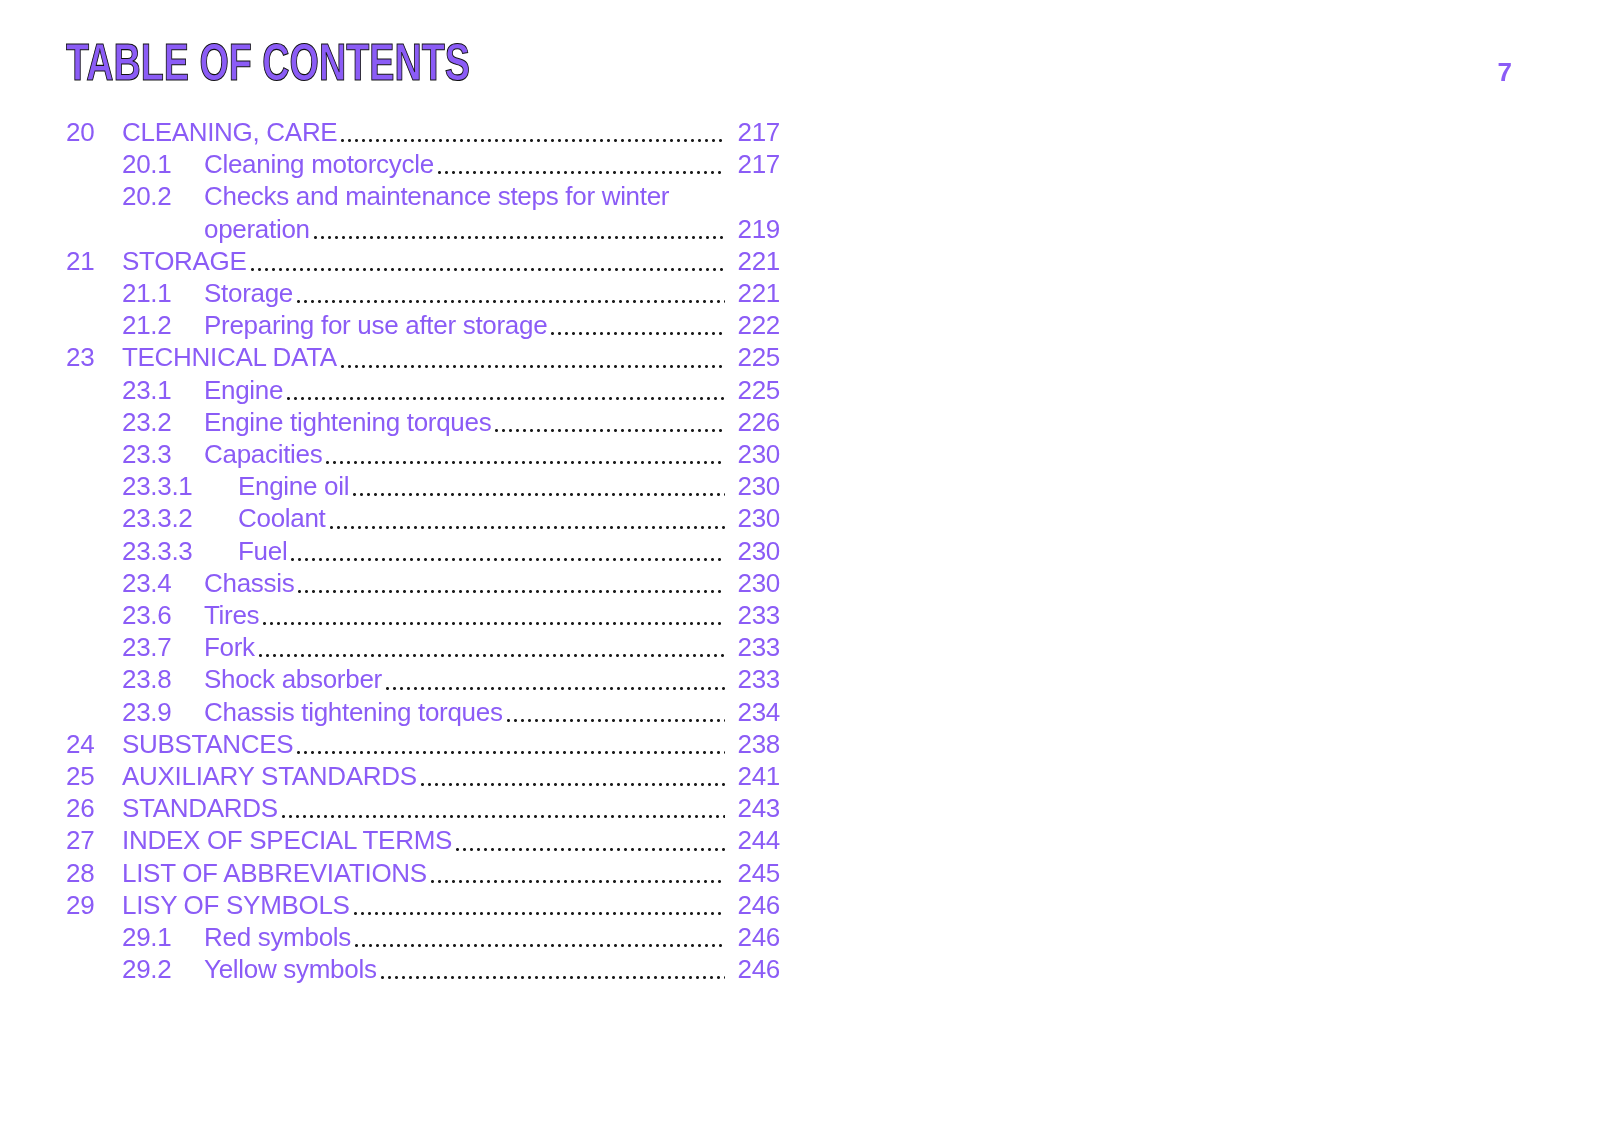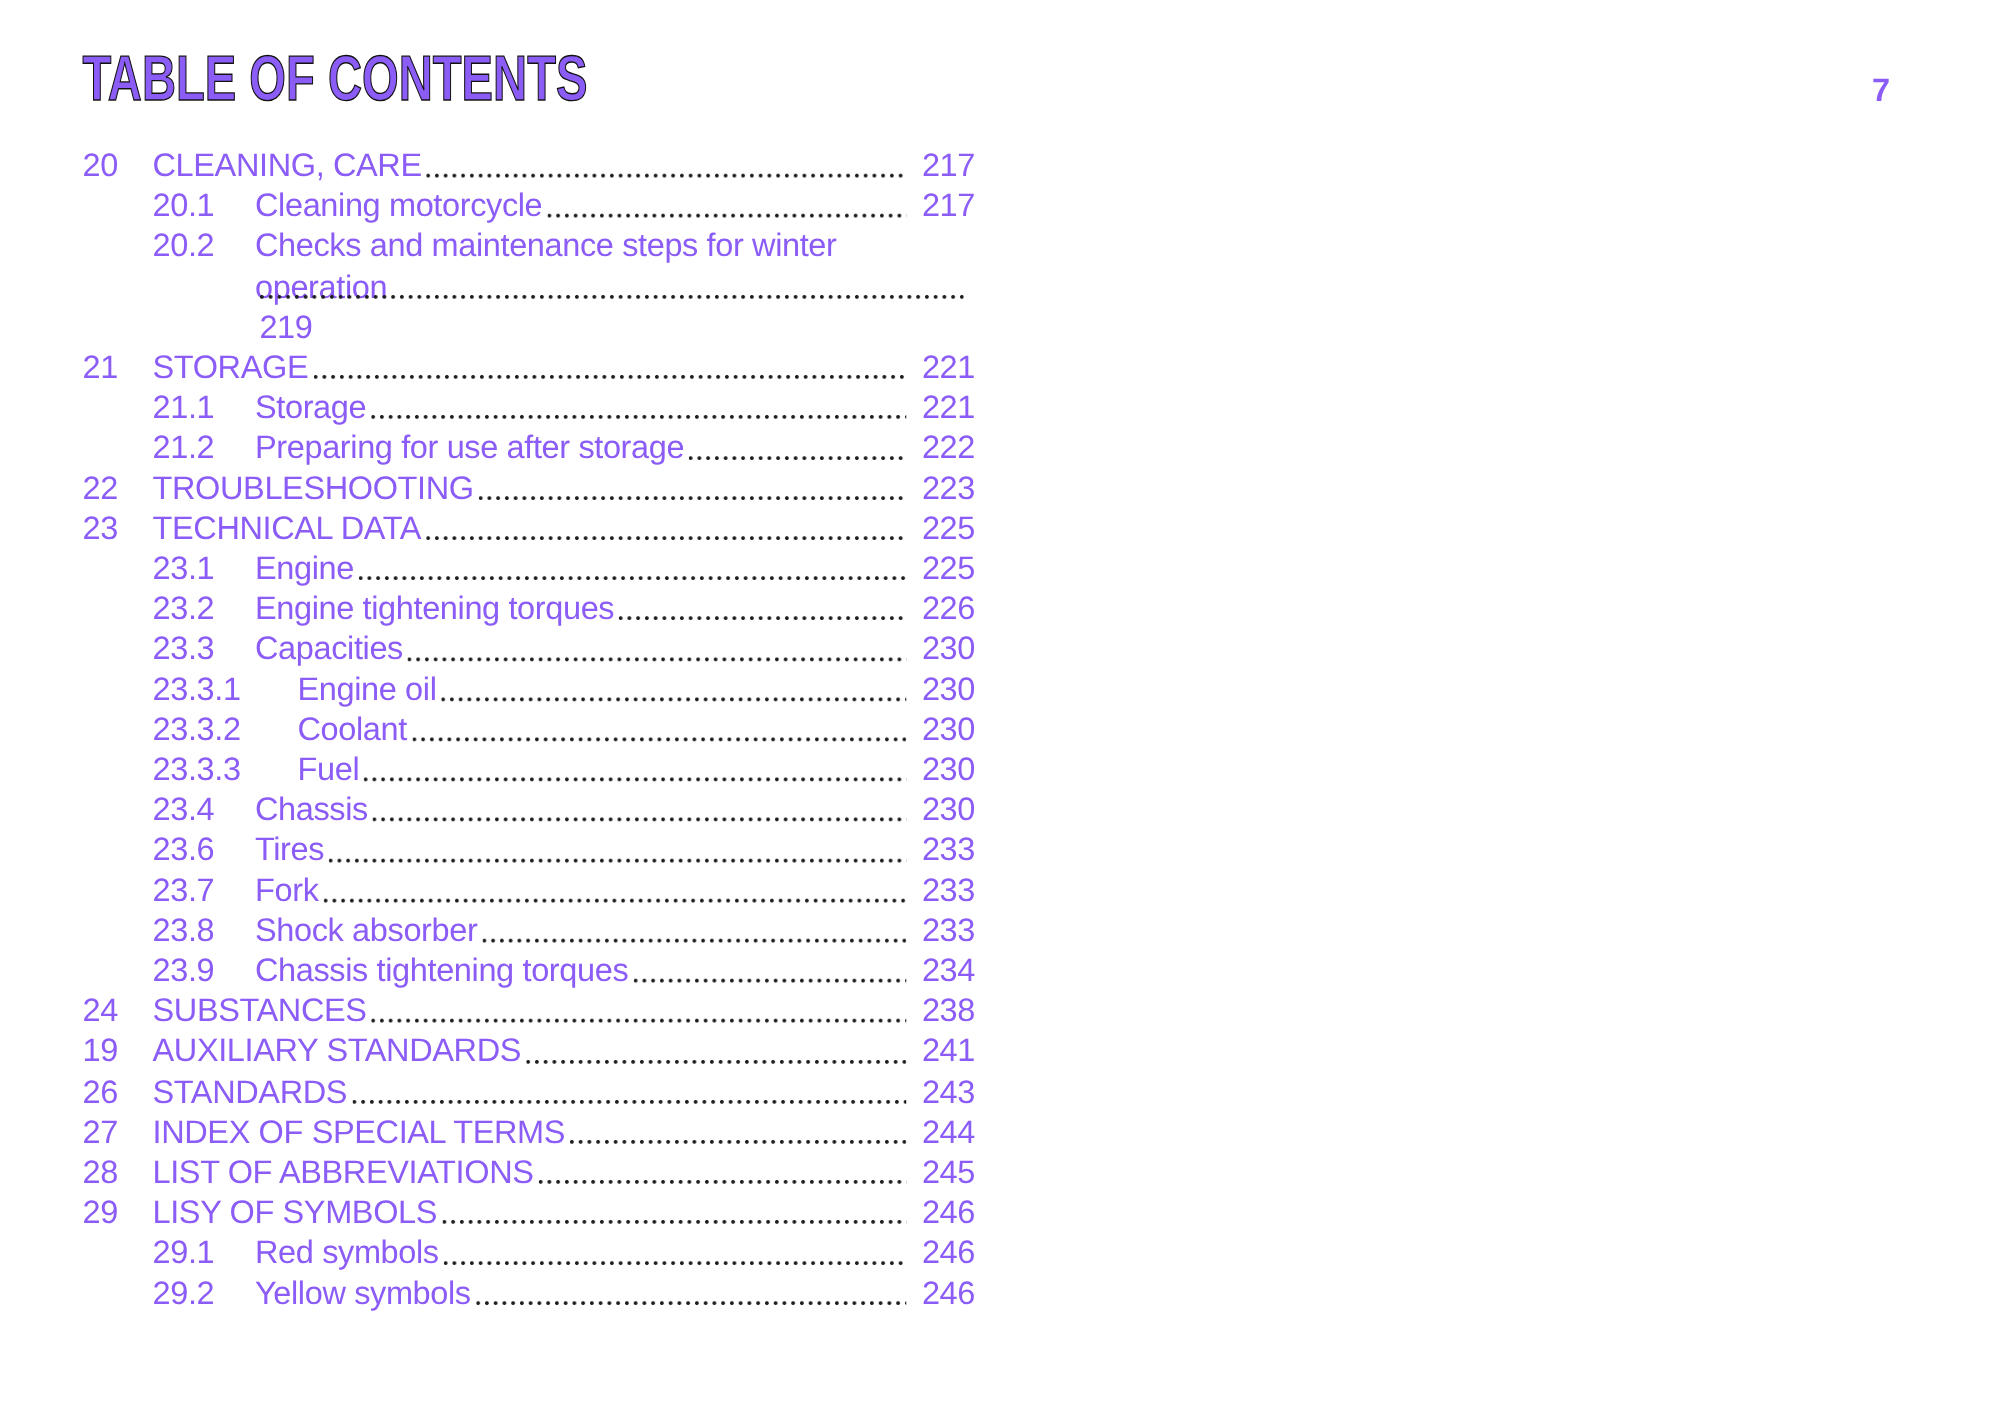--- a/index.html
+++ b/index.html
@@ -43,21 +43,21 @@
   }
   .col-left  { left: 66px;  width: 714px; }
   .col-right { left: 818px; width: 694px; }
 
   .line { display: flex; align-items: baseline; }
   .num   { flex: none; }
   .title { flex: none; white-space: nowrap; }
   .level0 .num { width: 56px; }
   .level1 .num { margin-left: 56px; width: 82px; }
   .level2 .num { margin-left: 56px; width: 116px; }
-  .line.cont { padding-left: 138px; flex-direction: column; }
+  .line.cont { padding-left: 138px; }
 
   .dots { flex: 1 1 auto; align-self: stretch; position: relative; min-width: 12px; }
   .dots::after {
     content: "";
     position: absolute;
     left: 4px;
     right: 9px;
     bottom: 6px;
     height: 3px;
     background-image: radial-gradient(circle at 1.5px 1.5px, #1b1b1b 1.15px, rgba(0,0,0,0) 1.8px);
@@ -119,28 +119,20 @@
       <div class="entry level1">
         <div class="line">
           <span class="num">21.2</span>
           <span class="title">Preparing for use after storage</span>
           <span class="dots"></span>
           <span class="pg">222</span>
         </div>
       </div>
       <div class="entry level0">
         <div class="line">
-          <span class="num">22</span>
-          <span class="title">TROUBLESHOOTING</span>
-          <span class="dots"></span>
-          <span class="pg">223</span>
-        </div>
-      </div>
-      <div class="entry level0">
-        <div class="line">
           <span class="num">23</span>
           <span class="title">TECHNICAL DATA</span>
           <span class="dots"></span>
           <span class="pg">225</span>
         </div>
       </div>
       <div class="entry level1">
         <div class="line">
           <span class="num">23.1</span>
           <span class="title">Engine</span>
@@ -231,21 +223,21 @@
       <div class="entry level0">
         <div class="line">
           <span class="num">24</span>
           <span class="title">SUBSTANCES</span>
           <span class="dots"></span>
           <span class="pg">238</span>
         </div>
       </div>
       <div class="entry level0">
         <div class="line">
-          <span class="num">19</span>
+          <span class="num">25</span>
           <span class="title">AUXILIARY STANDARDS</span>
           <span class="dots"></span>
           <span class="pg">241</span>
         </div>
       </div>
       <div class="entry level0">
         <div class="line">
           <span class="num">26</span>
           <span class="title">STANDARDS</span>
           <span class="dots"></span>

